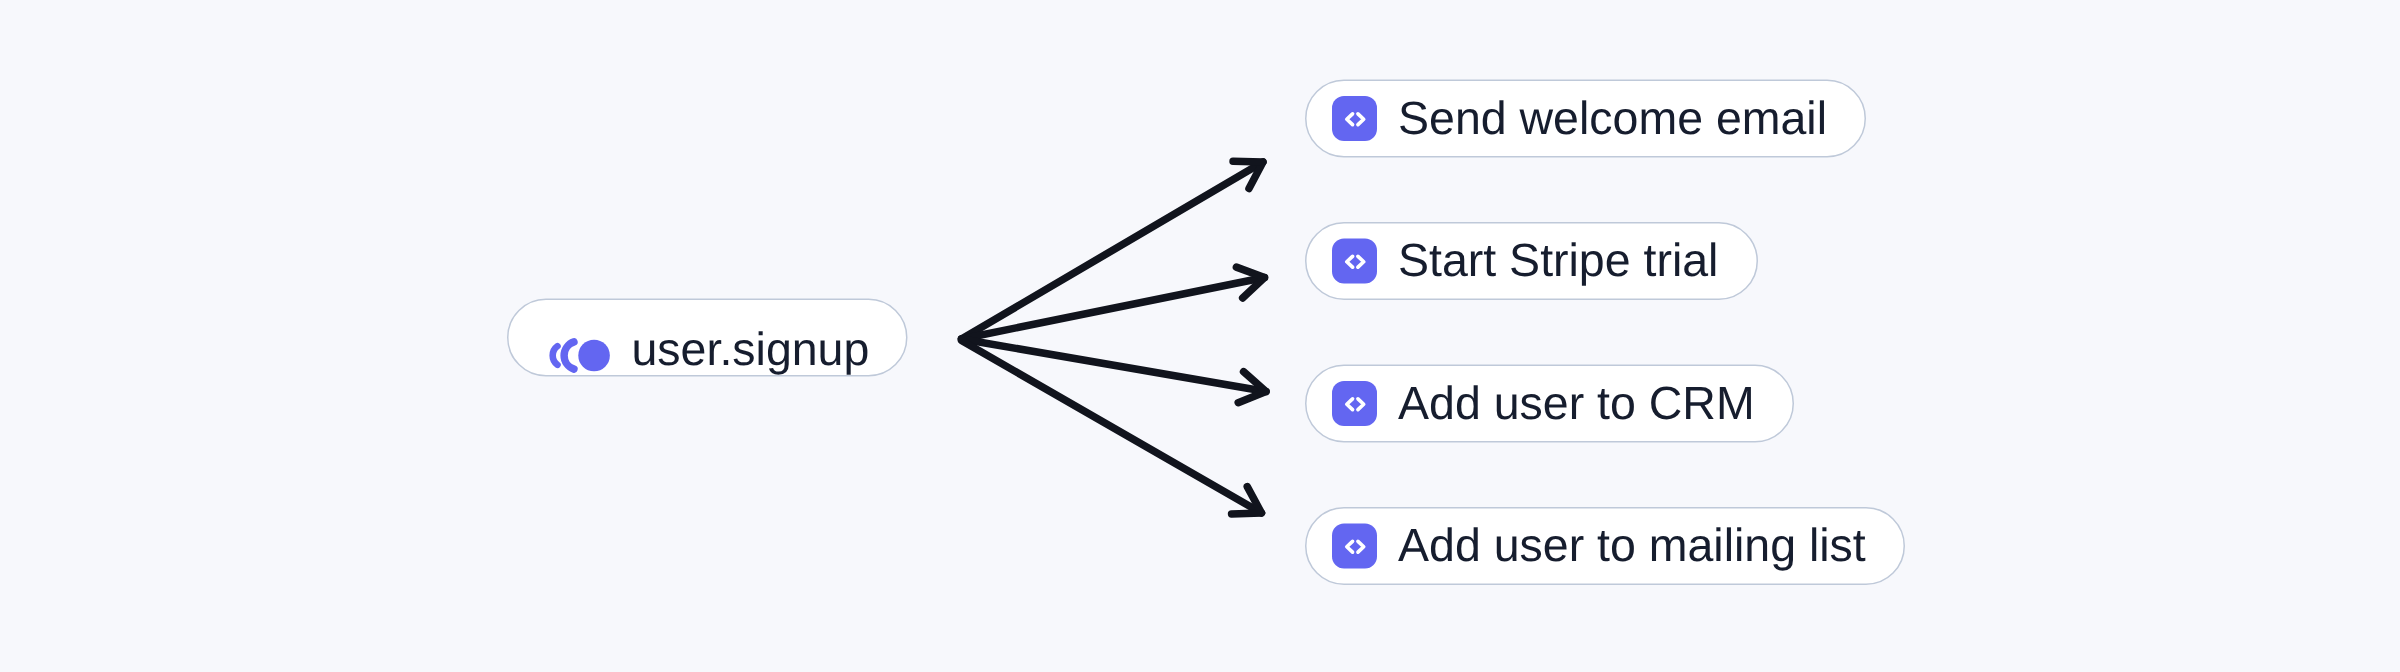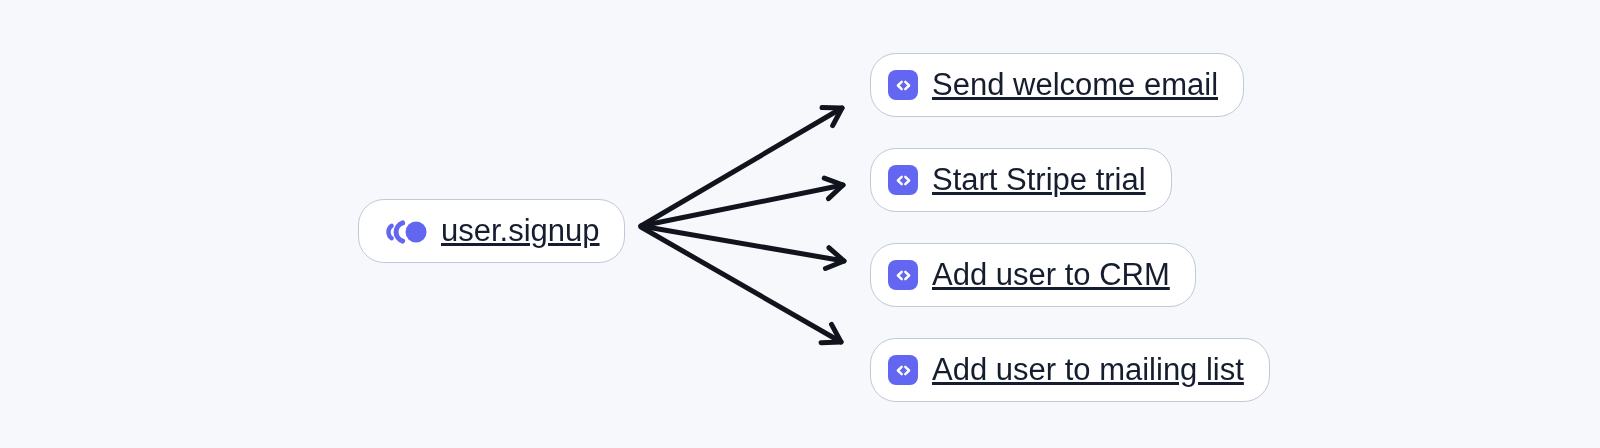--- a/index.html
+++ b/index.html
@@ -20,38 +20,38 @@
     overflow:hidden;
   }
   .arrow-layer{
     position:absolute;left:0;top:0;width:1600px;height:448px;
     pointer-events:none;
   }
   .node{
     position:absolute;
     display:inline-flex;
     align-items:center;
-    height:64px;
+    height:52px;
     border:1.5px solid var(--node-border);
     border-radius:26px;
     background:var(--node-bg);
     white-space:nowrap;
     color:var(--text);
     font-size:31px;
     line-height:1;
-    text-decoration:underline;
   }
   .node-label{
     display:inline-block;
     padding-bottom:2px;
   }
   .trigger-node{
-    left:358px;top:199px;
+    left:338px;top:199px;
     padding:1px 24px 0 25px;
     gap:13px;
+    align-items:flex-end;
   }
   .action-node{
     left:870px;
     padding:0 25px 0 17px;
     gap:14px;
   }
   .action-node.n0{top:53px;}
   .action-node.n1{top:148px;}
   .action-node.n2{top:243px;}
   .action-node.n3{top:338px;justify-content:center;}

